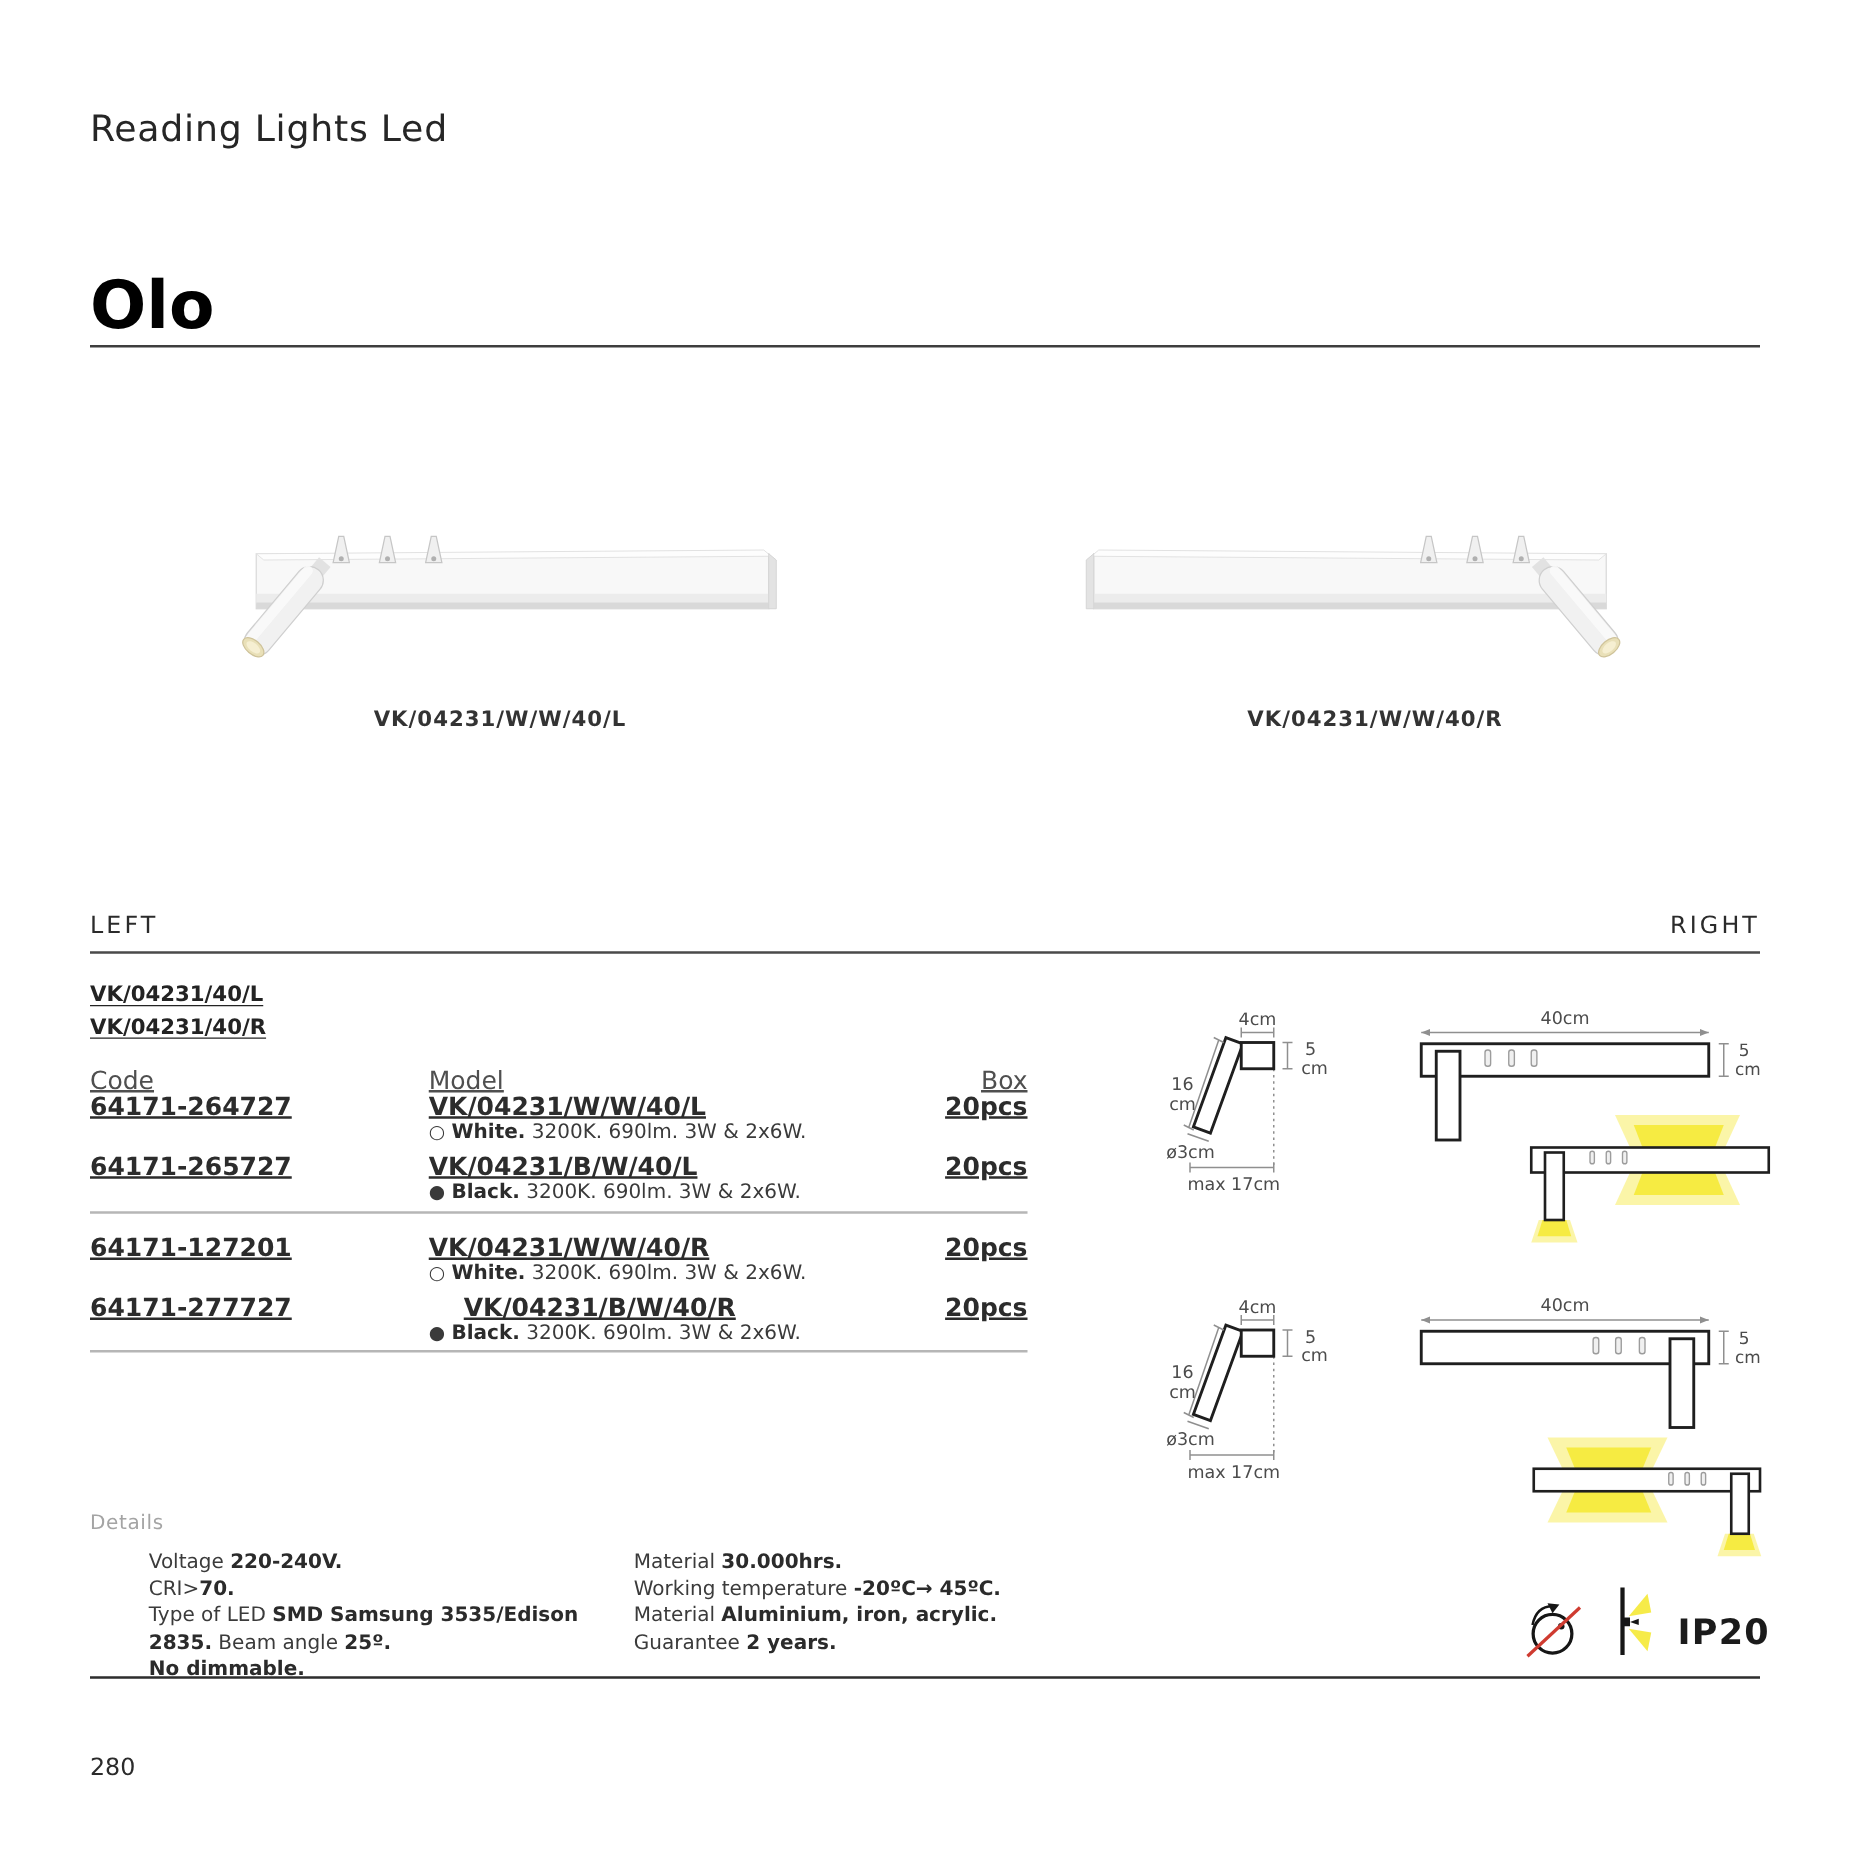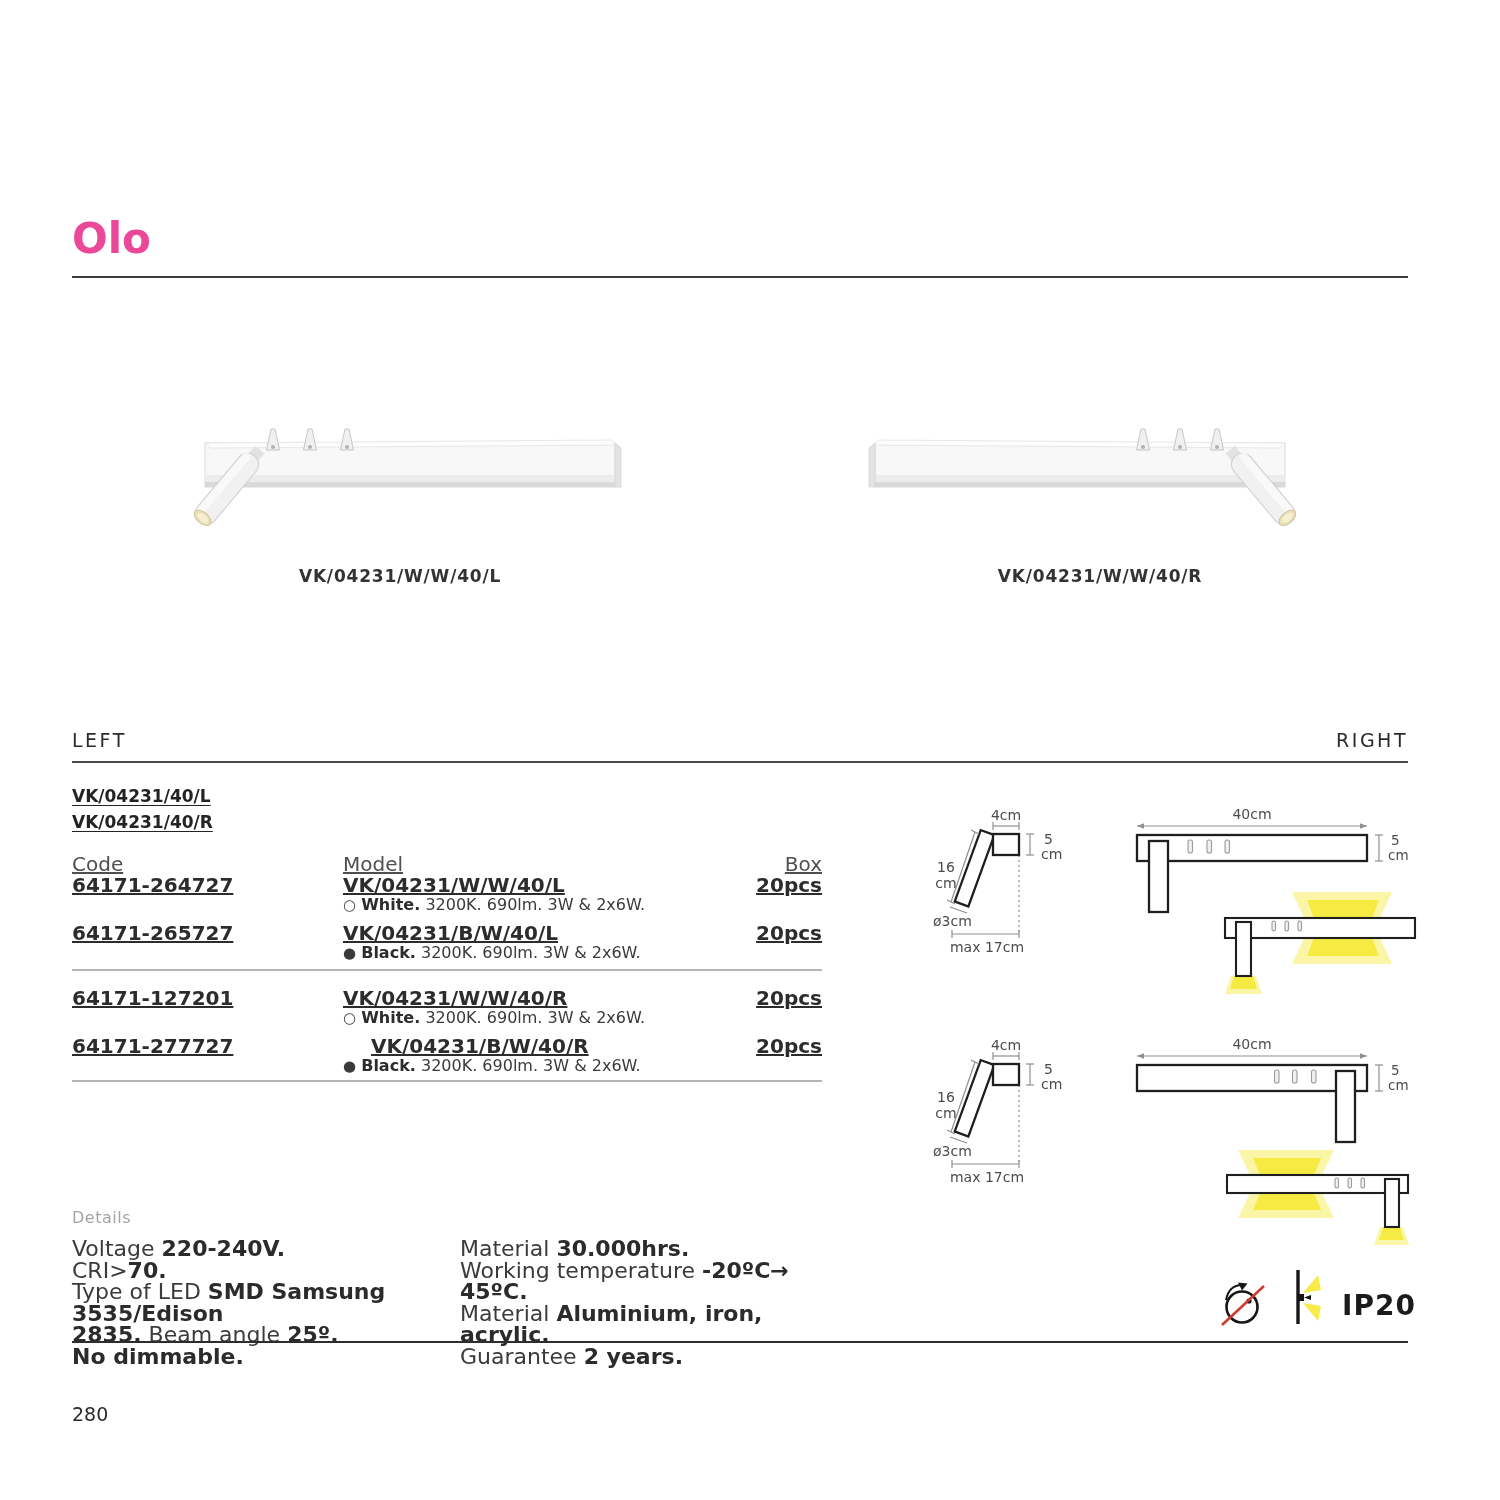--- a/index.html
+++ b/index.html
@@ -1,20 +1,20 @@
 <!DOCTYPE html>
 <html><head>
 <meta charset="utf-8">
 <style>
   html,body{margin:0;padding:0;background:#ffffff;}
   #page{position:relative;width:1500px;height:1500px;background:#ffffff;overflow:hidden;
         font-family:"DejaVu Sans", sans-serif;color:#2e2e2e;}
   .abs{position:absolute;}
   .category-title{left:72px;top:86px;font-size:29px;font-weight:400;color:#262626;letter-spacing:0.6px;}
-  .product-title{left:72px;top:214px;font-size:42px;font-weight:700;color:#ec4899;}
+  .product-title{left:72px;top:214px;font-size:53px;font-weight:700;color:#000000;}
   .rule{height:2px;background:#3e3e3e;}
   .rule-olo{left:72px;top:276px;width:1336px;}
   .rule-main{left:72px;top:761px;width:1336px;background:#4a4a4a;}
   .rule-bottom{left:72px;top:1341px;width:1336px;background:#2d2d2d;}
   .caption{width:300px;text-align:center;font-size:17px;font-weight:700;color:#333;letter-spacing:0.8px;}
   .cap-left{left:250px;top:566px;}
   .cap-right{left:950px;top:566px;}
   .side-label{top:729px;font-size:19px;letter-spacing:2.5px;color:#2b2b2b;font-weight:400;}
   .label-left{left:72px;}
   .label-right{right:92px;}
@@ -25,40 +25,41 @@
   .col-code{left:0;}
   .col-model{left:271px;}
   .col-box{right:0;}
   .thead{color:#4f4f4f;font-weight:400;}
   .tbold{font-weight:700;color:#2c2c2c;font-size:17px;}
   .spec{position:absolute;left:271px;font-size:16px;color:#3a3a3a;}
   .spec .marker{font-size:15px;}
   .spec b{color:#2c2c2c;}
   .tdivider{position:absolute;left:0;width:750px;height:2px;background:#b6b6b6;}
   .details-heading{left:72px;top:1208px;font-size:16px;color:#a4a4a4;letter-spacing:0.5px;}
-  .dcol{font-size:22px;line-height:21.5px;color:#3b3b3b;}
+  .dcol{font-size:16px;line-height:21.5px;color:#3b3b3b;margin-left:47px;}
   .dcol b{color:#2b2b2b;}
   .dcol-left{left:72px;top:1238px;width:378px;}
   .dcol-right{left:460px;top:1238px;width:395px;}
   .ip-badge{left:1342px;top:1289px;font-size:28px;font-weight:700;color:#1b1b1b;letter-spacing:1px;}
   .page-number{left:72px;top:1403px;font-size:19px;color:#2b2b2b;}
   svg text{font-family:"DejaVu Sans", sans-serif;fill:#4c4c4c;}
   .dimtxt{font-size:14px;}
   .dimtxt-s{font-size:13.5px;}
   .mline{stroke:#8f8f8f;stroke-width:1.2;fill:none;}
   .obj{fill:#ffffff;stroke:#1f1f1f;stroke-width:2.3;}
   .slot{fill:#f0f0f0;stroke:#9c9c9c;stroke-width:1.1;}
   .glow-soft{fill:#f7e93e;opacity:0.45;}
   .glow-core{fill:#f5e93a;opacity:0.92;}
 </style>
 </head>
 <body>
 
 <div id="page">
 
+  <div class="abs category-title">Reading Lights Led</div>
   <div class="abs product-title">Olo</div>
   <div class="abs rule rule-olo"></div>
 
   <svg class="abs" style="left:155px;top:425px;" width="475" height="135" viewBox="0 0 475 135">
     <g id="lamp-shape">
       <rect x="50" y="18" width="410" height="44" fill="#f8f8f8" stroke="#dadada" stroke-width="1"></rect>
       <polygon points="50,18 456,15 462,20 56,23" fill="#fdfdfd" stroke="#e2e2e2" stroke-width="0.8"></polygon>
       <rect x="50" y="50" width="410" height="8" fill="#ececec"></rect>
       <rect x="50" y="57" width="410" height="5" fill="#d9d9d9"></rect>
       <polygon points="460,18 466,23 466,62 460,62" fill="#e3e3e3" stroke="#d5d5d5" stroke-width="0.8"></polygon>

